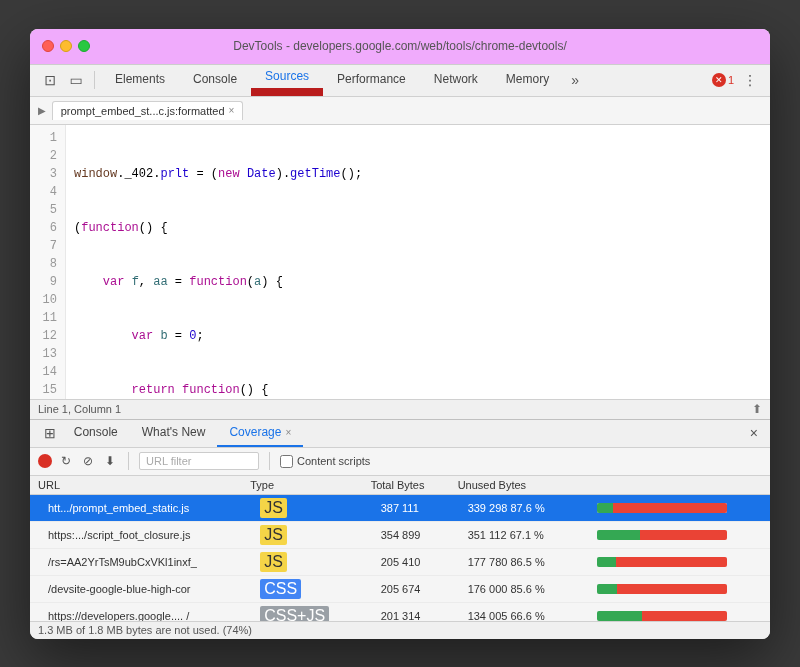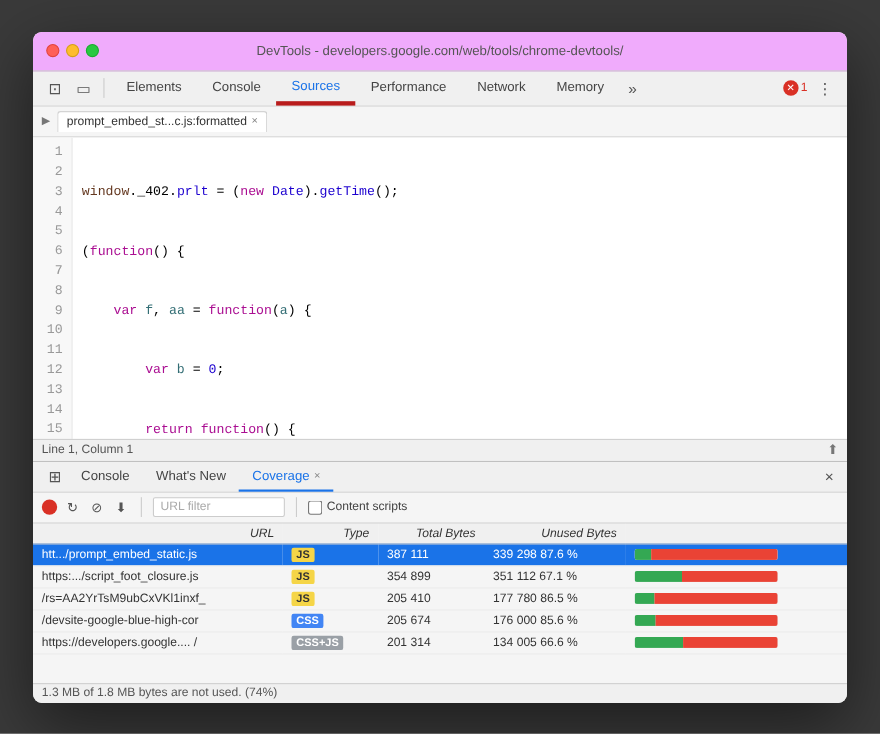--- a/index.html
+++ b/index.html
@@ -88,21 +88,21 @@
       display: flex;
       align-items: center;
       font-size: 12px;
       color: #444;
       cursor: pointer;
       border-bottom: 2px solid transparent;
       white-space: nowrap;
     }
     .nav-tab.active {
       color: #1a73e8;
-      border-bottom: 4px solid #b91c1c;
+      border-bottom: 8px solid #b91c1c;
     }
     .toolbar-more {
       font-size: 14px;
       color: #555;
       cursor: pointer;
       padding: 0 6px;
     }
     .toolbar-right {
       margin-left: auto;
       display: flex;
@@ -320,41 +320,40 @@
     table {
       width: 100%;
       border-collapse: collapse;
       font-size: 11px;
     }
     thead tr {
       background: #f0f0f0;
       border-bottom: 1px solid #d0d0d0;
     }
     thead th {
-      text-align: right;
+      text-align: left;
       padding: 3px 8px;
       font-weight: 500;
       color: #333;
       white-space: nowrap;
-      font-style: italic;
     }
     tbody tr { border-bottom: 1px solid #ebebeb; }
     tbody tr.selected { background: #1a73e8; }
     tbody tr.selected td { color: #fff; }
     tbody td {
-      padding: 3px 8px;
+      padding: 3px 18px;
       color: #333;
       white-space: nowrap;
     }
     .type-badge {
       display: inline-block;
       padding: 1px 4px;
       border-radius: 2px;
-      font-size: 10px;
-      font-weight: bold;
+      font-size: 16px;
+      font-weight: normal;
     }
     .type-js { background: #f5d547; color: #333; }
     .type-css { background: #4285f4; color: #fff; }
     .type-cssjs { background: #9aa0a6; color: #fff; }
     .progress-bar {
       width: 130px;
       height: 10px;
       background: #e8e8e8;
       border-radius: 2px;
       overflow: hidden;

